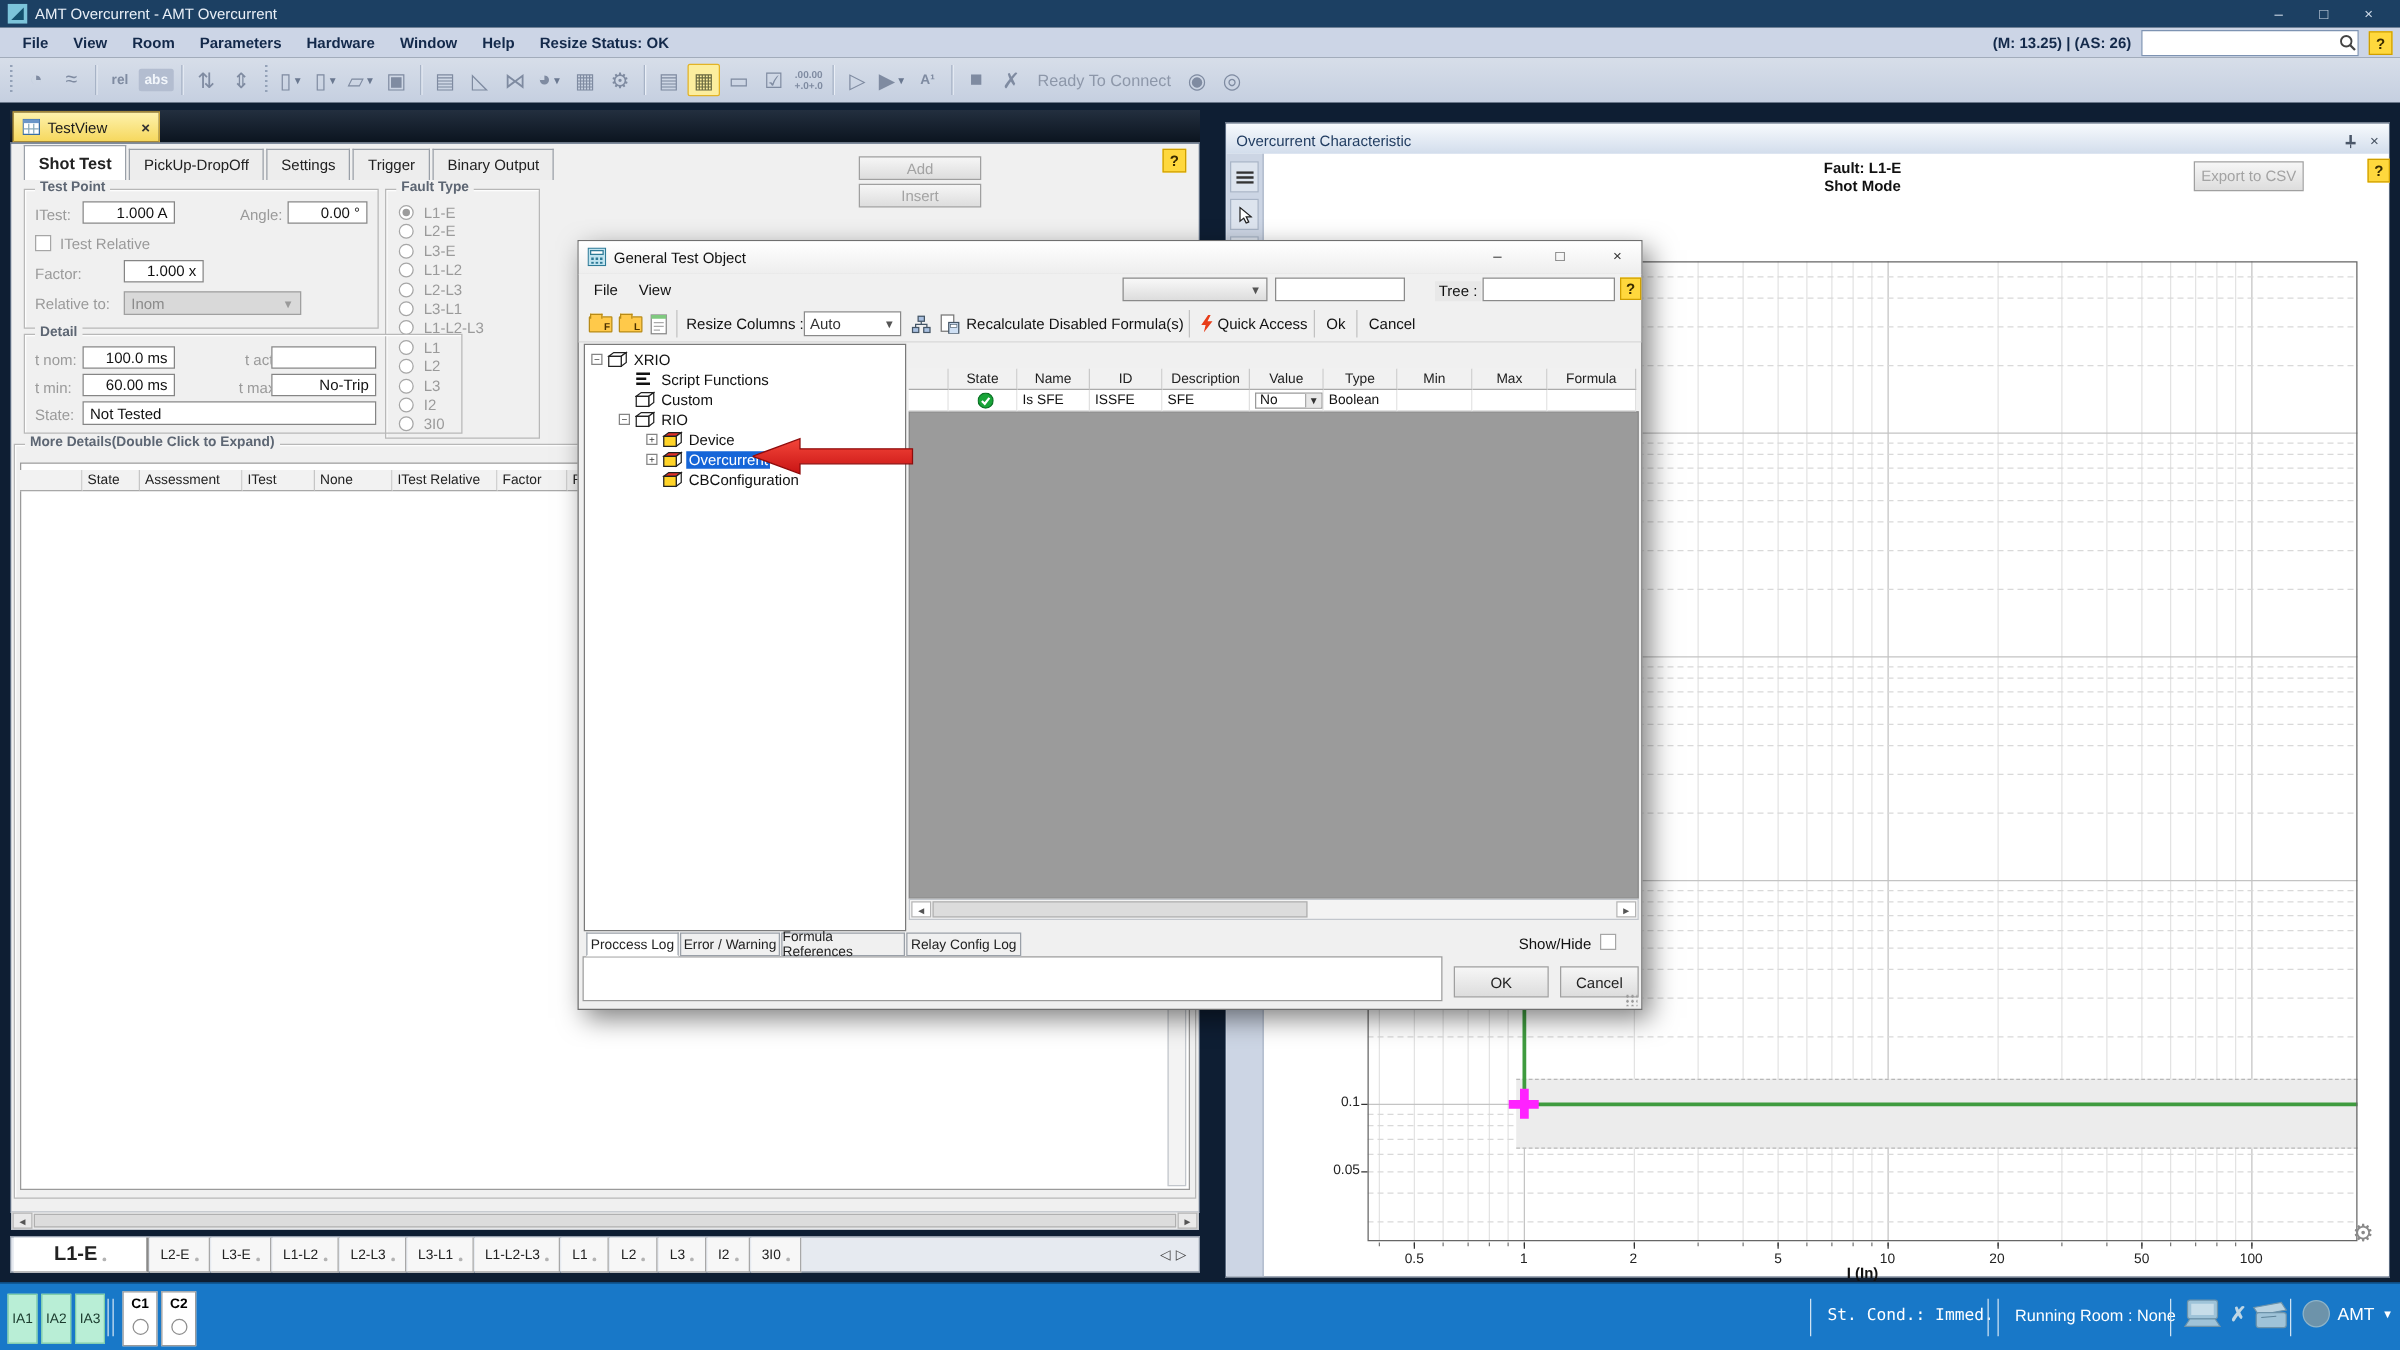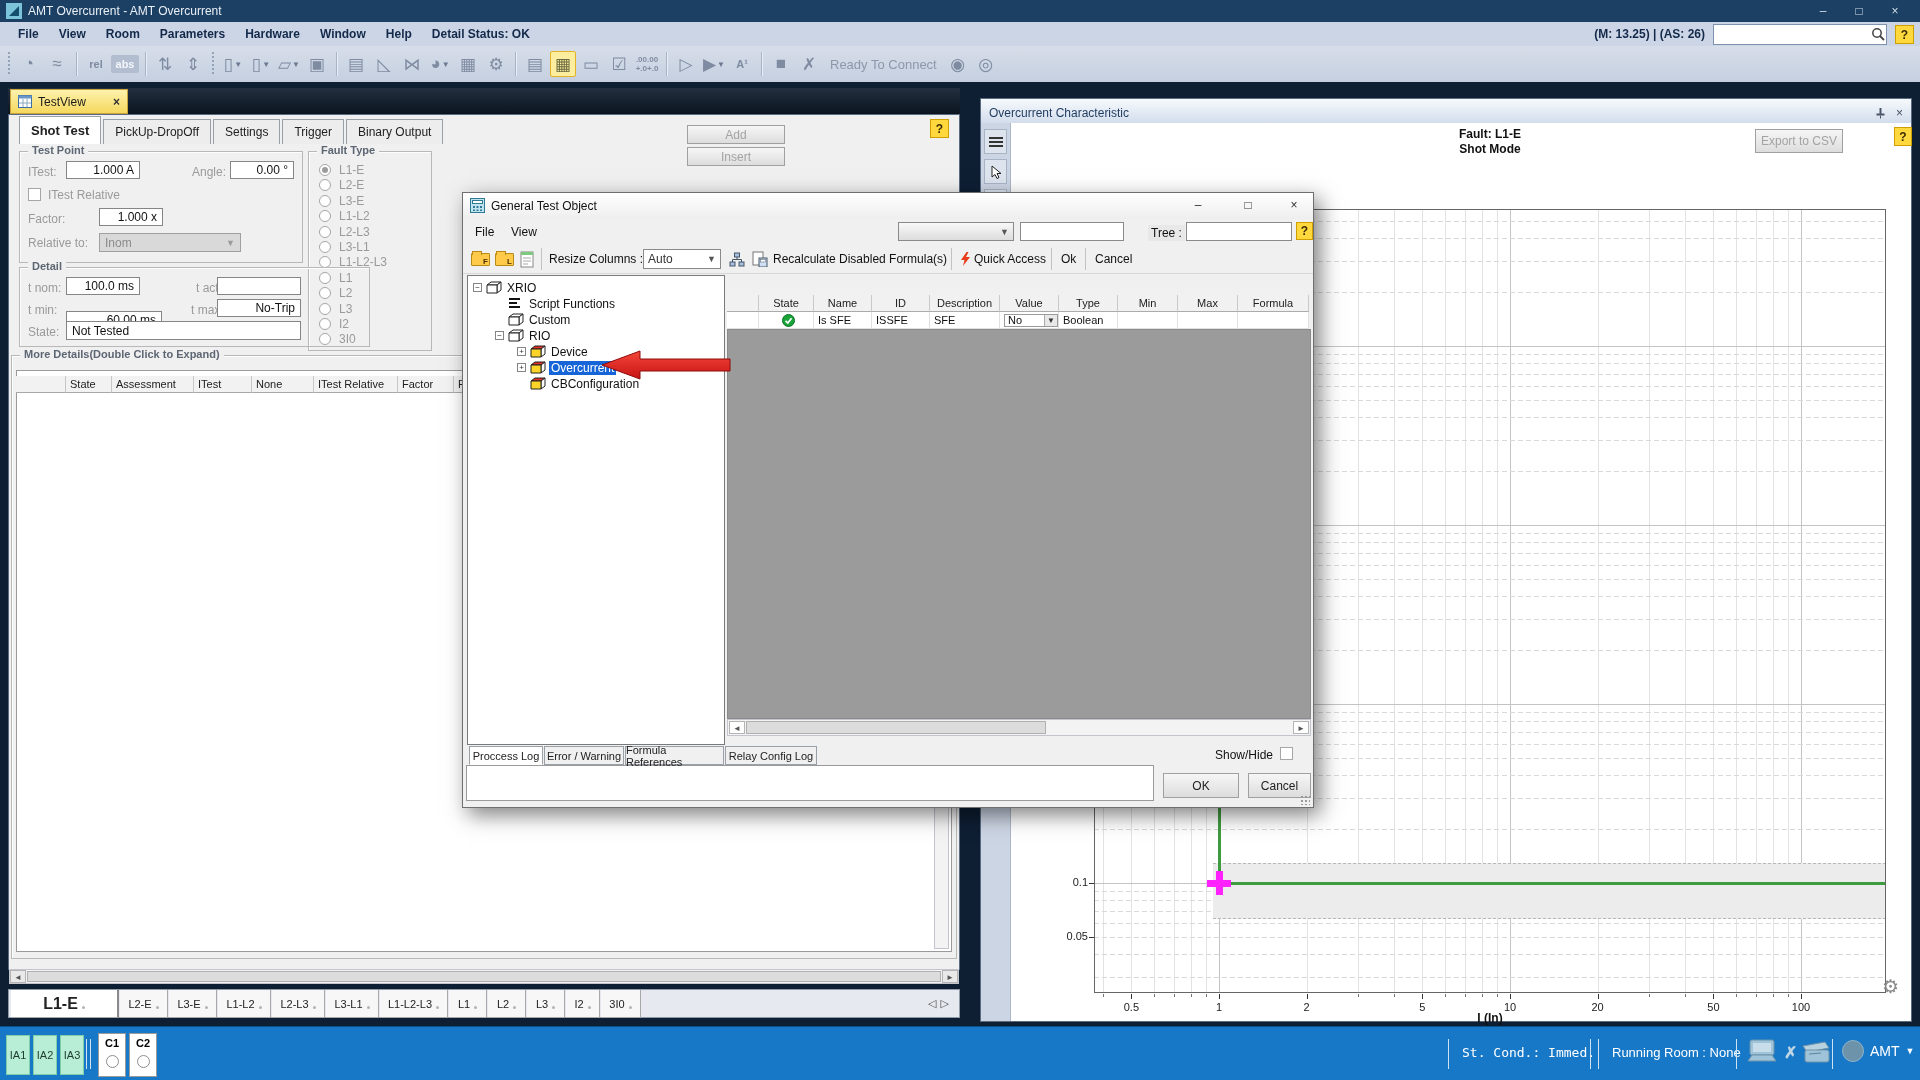--- a/index.html
+++ b/index.html
@@ -157,21 +157,21 @@
 
   <div id="menubar">
     <span id="menu-items" style="display:flex;">
         <span class="menu-item">File</span>
         <span class="menu-item">View</span>
         <span class="menu-item">Room</span>
         <span class="menu-item">Parameters</span>
         <span class="menu-item">Hardware</span>
         <span class="menu-item">Window</span>
         <span class="menu-item">Help</span>
-        <span class="menu-item">Detail Status: OK</span>
+        <span class="menu-item">Resize Status: OK</span>
       </span>
     <span id="menu-right">
       <span id="menu-status">(M: 13.25) | (AS: 26)</span>
       <span id="searchbox">
         <input value="" style="">
         <span>
             <svg width="16" height="16">
               <circle cx="7" cy="7" r="4.2" fill="none" stroke="#444" stroke-width="1.5"></circle>
               <line x1="10" y1="10" x2="14" y2="14" stroke="#444" stroke-width="1.8"></line>
             </svg>
@@ -299,21 +299,21 @@
             </div>
         </div>
 
         <div class="gb" style="left:10px;top:124px;width:349px;height:78px;">
           <span class="gb-title">Detail</span>
           <span class="fld-lbl" style="left:8px;top:13px;text-align:center;">t nom:</span>
           <span class="fld" style="left:46px;top:9px;width:74px;height:18px;">100.0 ms</span>
           <span class="fld-lbl" style="left:176px;top:13px;">t act:</span>
           <span class="fld" style="left:197px;top:9px;width:84px;height:18px;"></span>
           <span class="fld-lbl" style="left:8px;top:35px;">t min:</span>
-          <span class="fld" style="left:46px;top:31px;width:96px;height:18px;margin-top:12px;">60.00 ms</span>
+          <span class="fld" style="left:46px;top:31px;width:74px;height:18px;">60.00 ms</span>
           <span class="fld-lbl" style="left:171px;top:35px;">t max:</span>
           <span class="fld" style="left:197px;top:31px;width:84px;height:18px;">No-Trip</span>
           <span class="fld-lbl" style="left:8px;top:57px;">State:</span>
           <span class="fld left" style="left:46px;top:53px;width:235px;height:19px;">Not Tested</span>
         </div>
 
         <div class="gb" style="left:2px;top:212px;width:944px;height:602px;background:#f0f0f0;">
           <span class="gb-title">More Details(Double Click to Expand)</span>
           <div id="md-white" style="left:4px;top:14px;width:934px;height:580px;"></div>
           <div id="md-headers">

